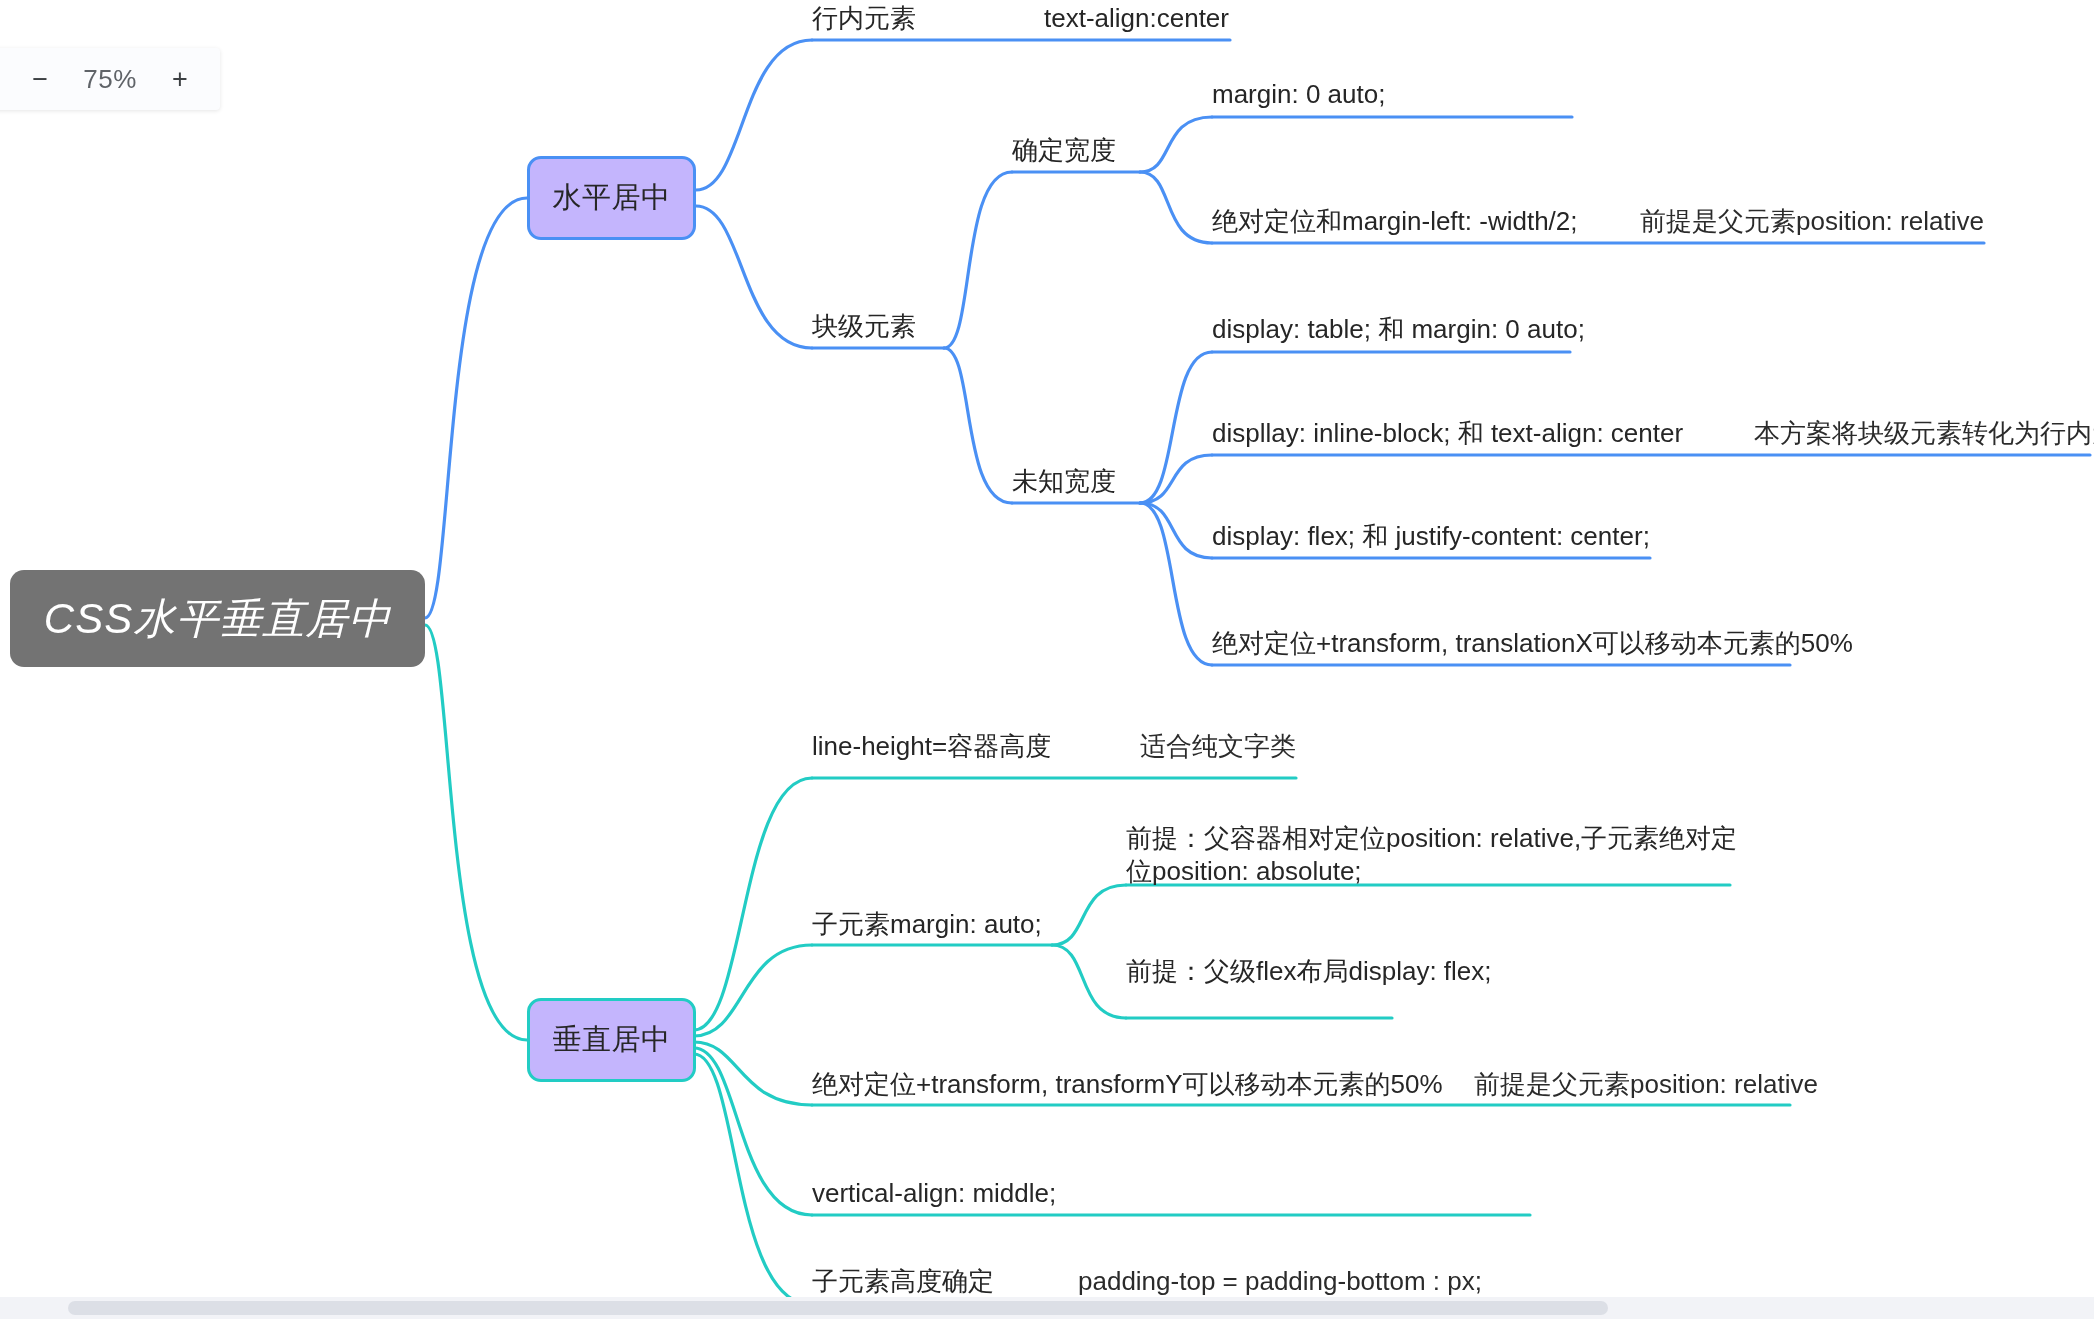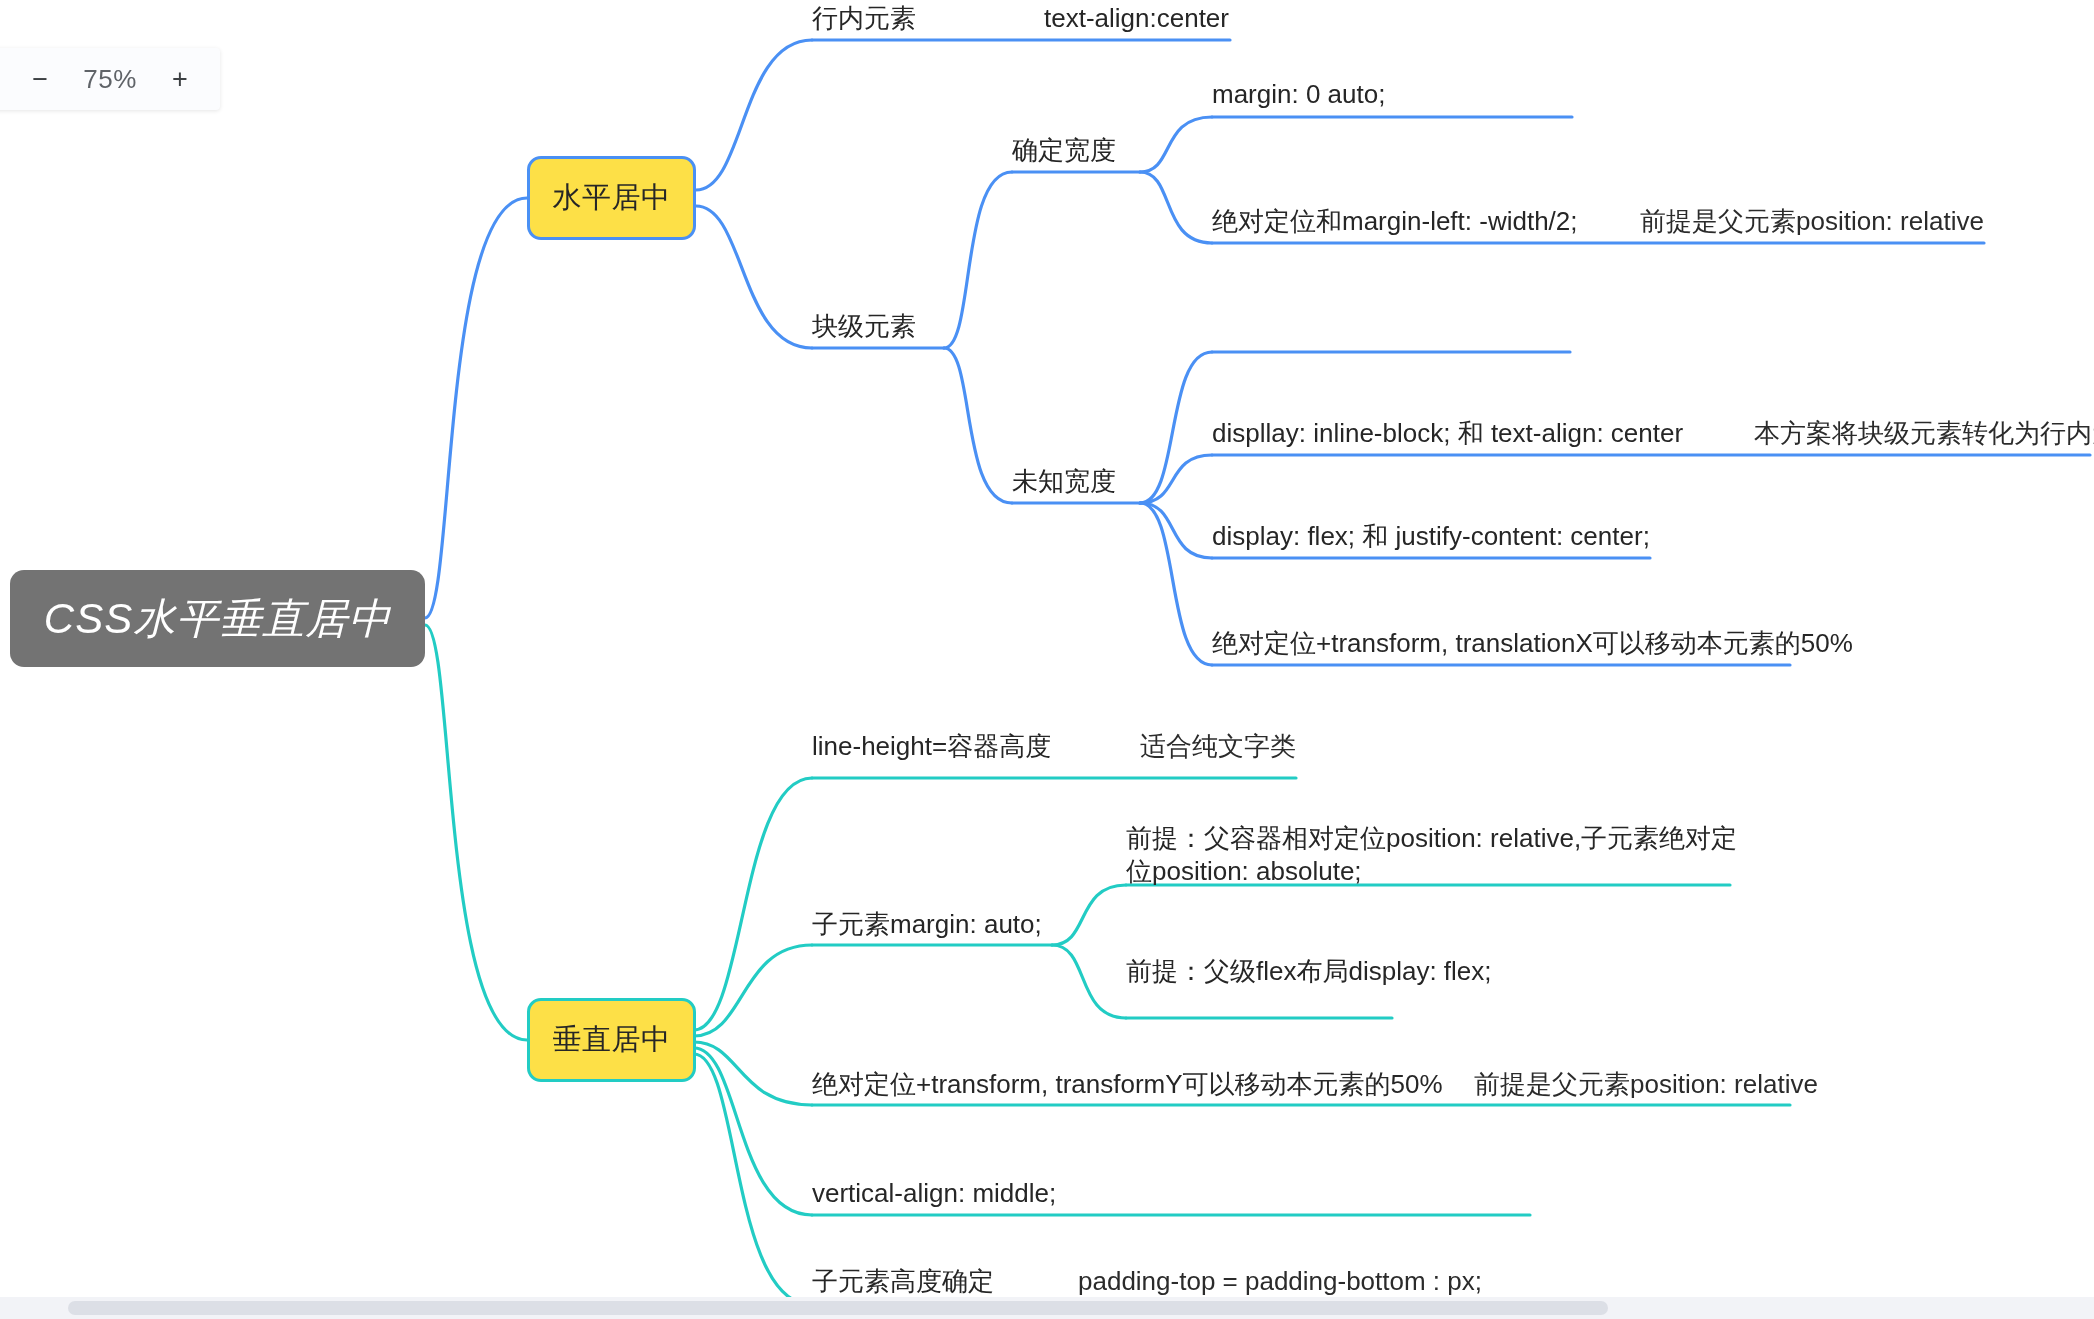--- a/index.html
+++ b/index.html
@@ -85,21 +85,21 @@
     font-size: 42px;
     letter-spacing: 1px;
     white-space: nowrap;
   }
   
   .branch-node {
     position: absolute;
     display: flex;
     align-items: center;
     justify-content: center;
-    background: #fde047;
+    background: #c4b5fd;
     border-radius: 14px;
     z-index: 10;
   }
   .branch-node .label {
     font-size: 29px;
     color: #262626;
     white-space: nowrap;
     letter-spacing: 0.5px;
   }
   .branch-blue { border: 3px solid #4a90f4; }
@@ -206,20 +206,21 @@
   <div class="topic t26" style="left:1012px; top:134px;">确定宽度</div>
 
   <div class="topic t26" style="left:1212px; top:78px;">margin: 0 auto;</div>
 
   <div class="topic t26" style="left:1212px; top:205px;">绝对定位和margin-left: -width/2;</div>
 
   <div class="topic t26 note" style="left:1640px; top:205px;">前提是父元素position: relative</div>
 
   <div class="topic t26" style="left:1012px; top:465px;">未知宽度</div>
 
+  <div class="topic t26" style="left:1212px; top:313px;">display: table; 和 margin: 0 auto;</div>
 
   <div class="topic t26" style="left:1212px; top:417px;">displlay: inline-block; 和 text-align: center</div>
 
   <div class="topic t26 note" style="left:1754px; top:417px;">本方案将块级元素转化为行内元素</div>
 
   <div class="topic t26" style="left:1212px; top:520px;">display: flex; 和 justify-content: center;</div>
 
   <div class="topic t26" style="left:1212px; top:627px;">绝对定位+transform, translationX可以移动本元素的50%</div>
 
   <div class="topic t26" style="left:812px; top:730px;">line-height=容器高度</div>

